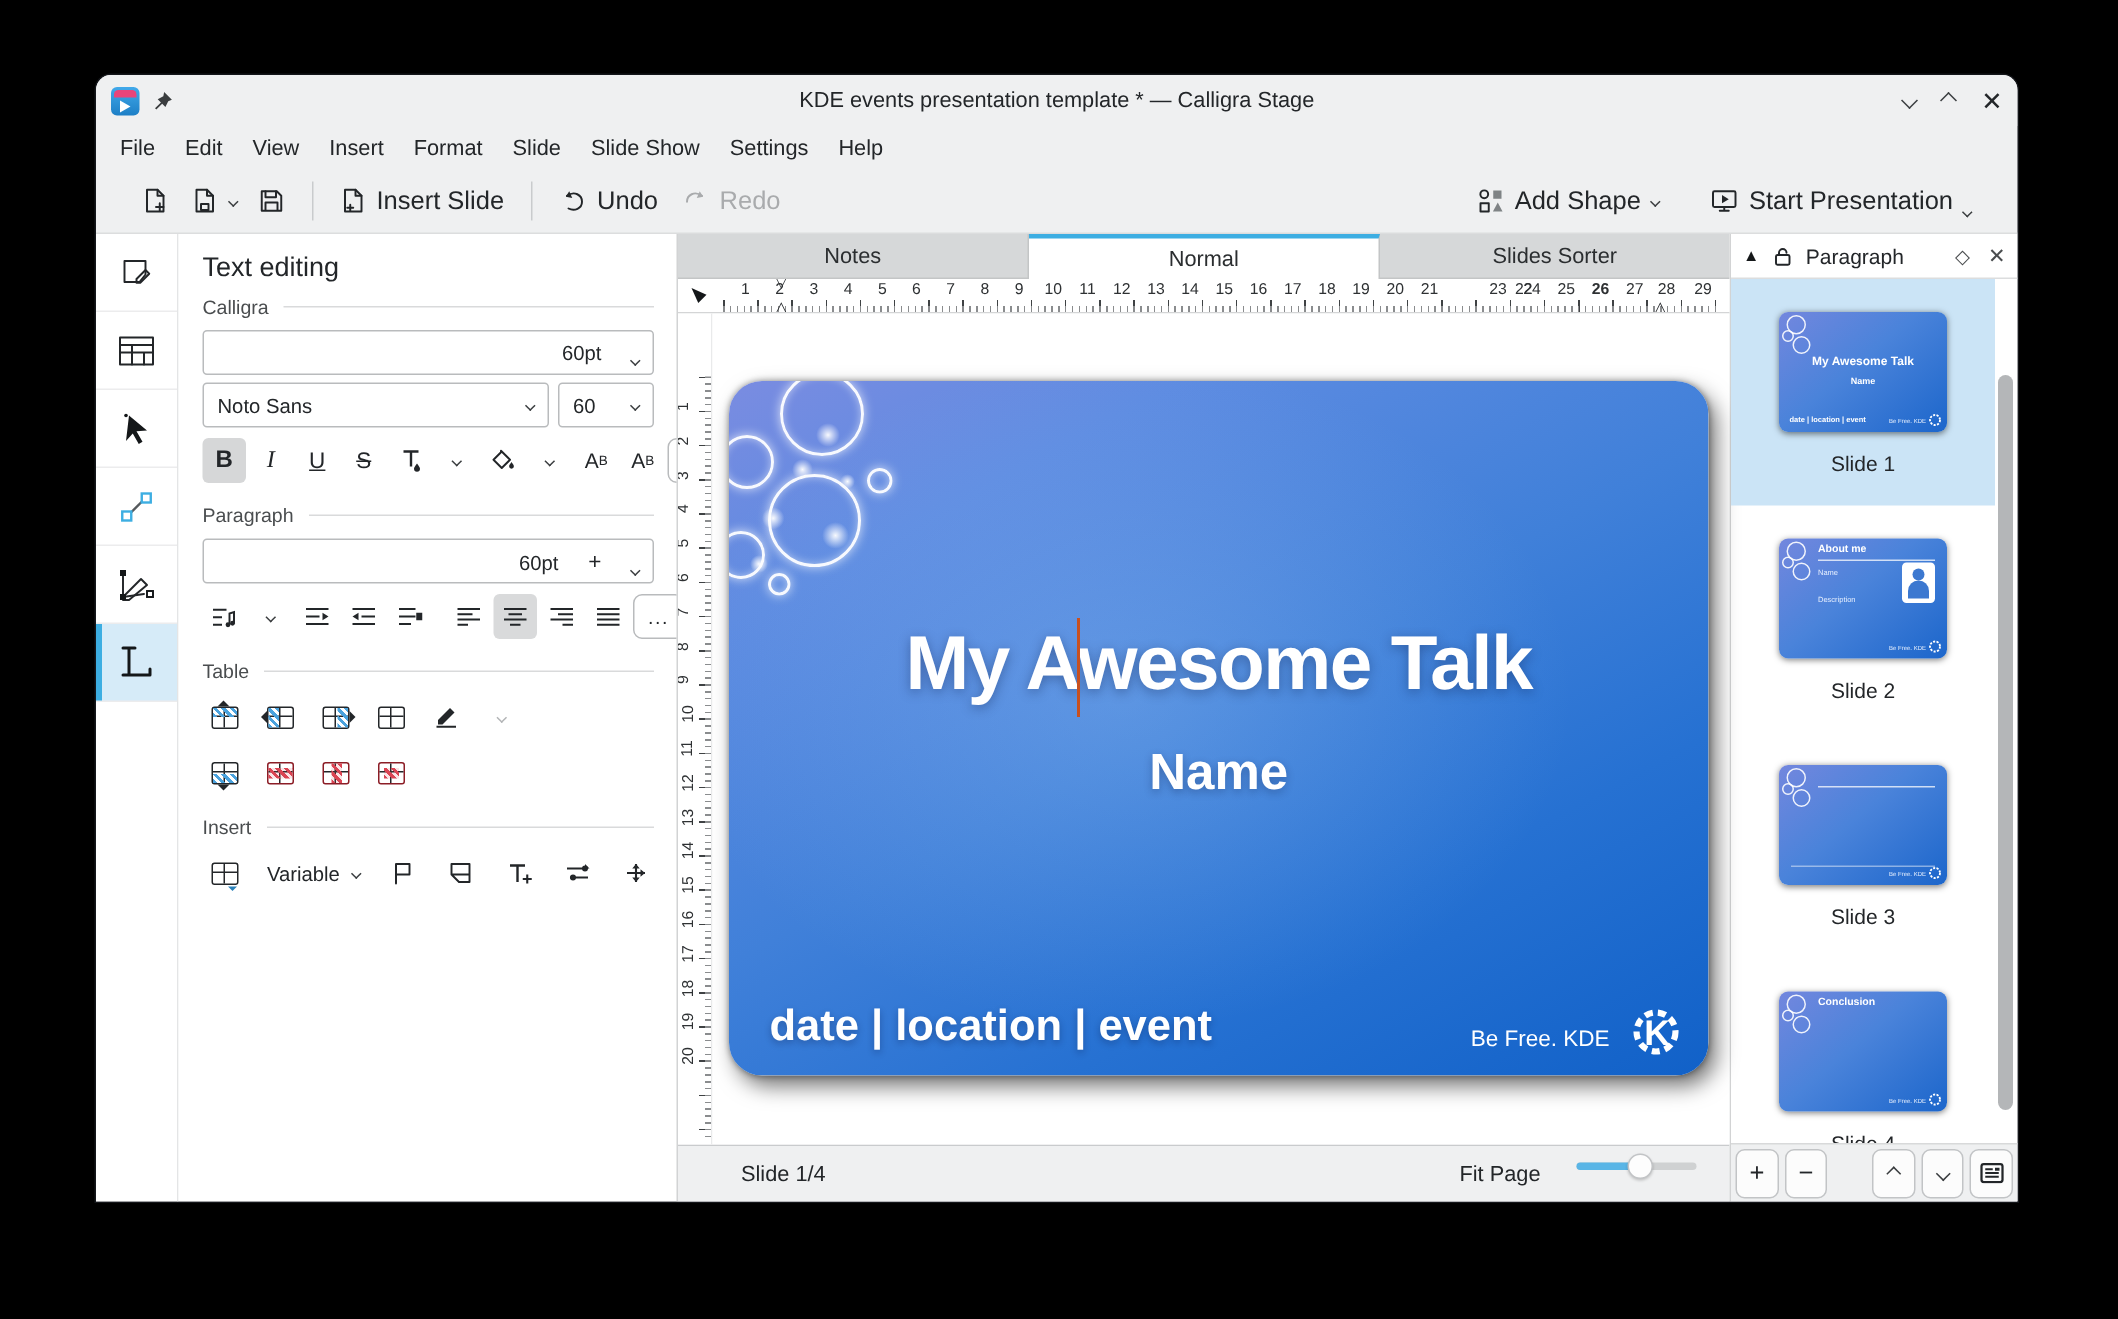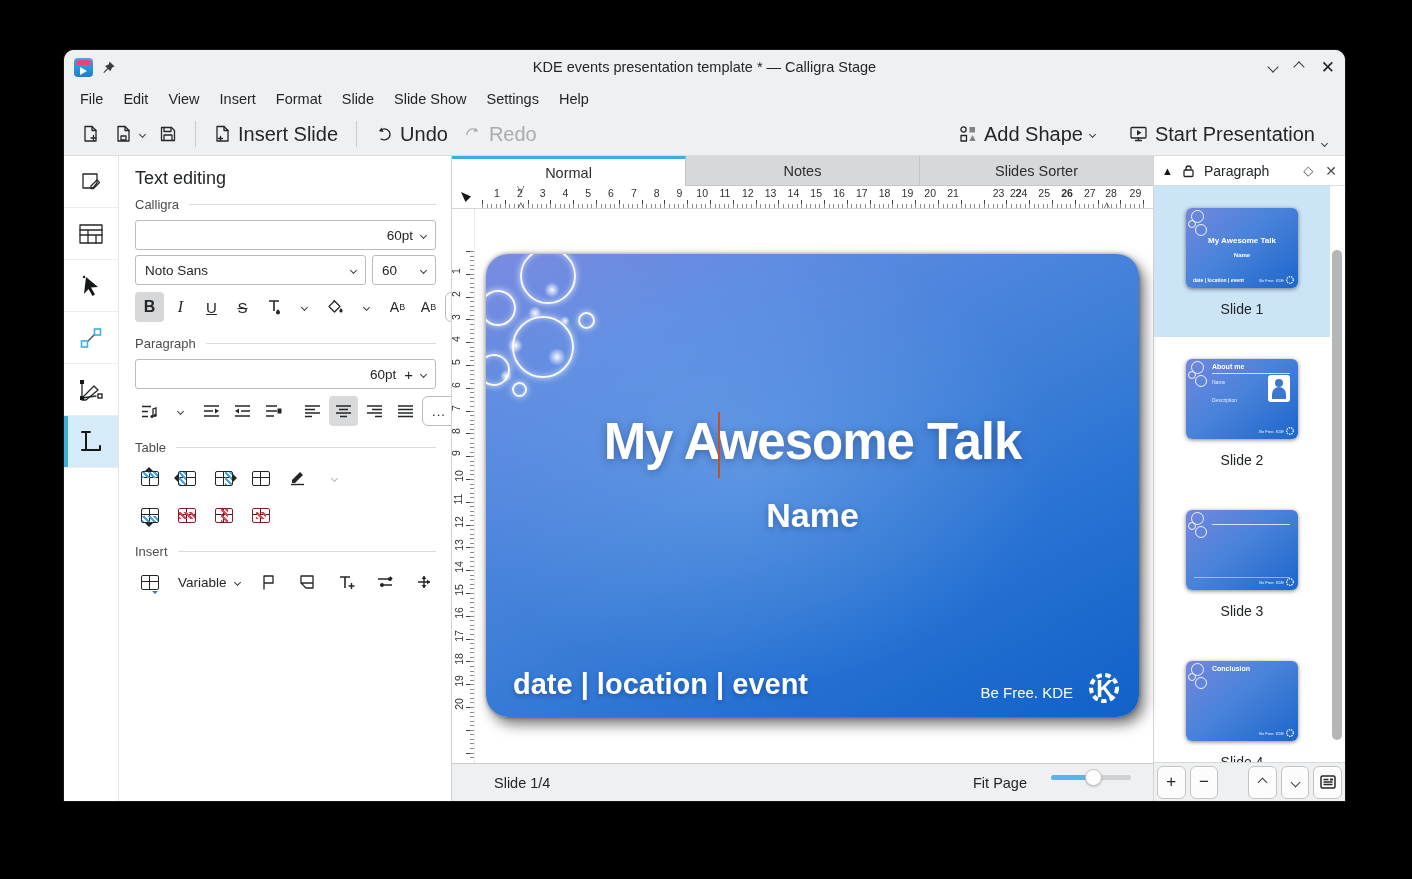--- a/index.html
+++ b/index.html
@@ -17,21 +17,21 @@
   .wctrl{margin-left:auto;display:flex;gap:18px;align-items:center;z-index:2;}
   .chev{display:inline-block;width:8px;height:8px;border-right:1.6px solid #3a3d3f;border-bottom:1.6px solid #3a3d3f;}
   .chev.down{transform:rotate(45deg);} .chev.up{transform:rotate(-135deg);}
   .chev.sm{width:5px;height:5px;}
   .chev.dis{border-color:#b2b4b6;}
   .closex{font-size:17px;color:#232629;line-height:1;}
   
   .menubar{height:29px;display:flex;align-items:center;padding:0 6px;font-size:14.5px;color:#232629;}
   .menuitem{padding:3px 10px;border-radius:3px;}
   
-  .toolbar{height:43px;display:flex;align-items:center;padding:0 10px;border-bottom:1px solid #dcddde;font-size:20px;color:#232629;}
+  .toolbar{height:43px;display:flex;align-items:center;padding:0 23px;border-bottom:1px solid #dcddde;font-size:17px;color:#232629;}
   .tbtn{display:flex;align-items:center;gap:7px;padding:6px 8px;border-radius:4px;}
   .tbtn svg{display:block;}
   .tbtn.disabled{color:#a9abad;}
   .tsep{width:1px;height:26px;background:#c9cbcd;margin:0 10px;}
   .tright{margin-left:auto;display:flex;align-items:center;gap:18px;}
   .ic{stroke:#232629;fill:none;stroke-width:1.3;stroke-linecap:round;stroke-linejoin:round;}
   .ic.dis{stroke:#a9abad;}
   
   .main{flex:1;display:flex;min-height:0;}
   
@@ -39,21 +39,21 @@
   .tool{height:52px;display:flex;align-items:center;justify-content:center;border-bottom:1px solid #ececed;position:relative;}
   .tool.active{background:#d6ebf8;}
   .tool.active::before{content:"";position:absolute;left:0;top:0;bottom:0;width:4px;background:#3daee2;}
   
   .dock{width:333px;background:#fff;border-right:1px solid #d2d3d4;padding:8px 15px 0 16px;overflow:hidden;}
   .dock h1{margin:4px 0 2px;font-size:18px;font-weight:400;color:#232629;}
   .sechead{display:flex;align-items:center;gap:10px;color:#4a4d4f;font-size:13px;margin:8px 0 8px;}
   .sechead::after{content:"";flex:1;height:1px;background:#d9dadb;}
   .combo{height:30px;border:1px solid #b9bbbd;border-radius:3px;background:#fff;display:flex;align-items:center;
     padding:0 9px;font-size:13.5px;color:#232629;position:relative;}
-  .combo .right{margin-left:auto;display:flex;align-items:center;gap:8px;}
+  .combo .right{margin-left:auto;display:flex;align-items:flex-end;gap:20px;}
   .comborow{display:flex;gap:6px;margin-top:5px;}
   .btnrow{display:flex;align-items:center;gap:2px;margin-top:7px;}
   .ibtn{height:30px;min-width:29px;padding:0 3px;display:flex;align-items:center;justify-content:center;border-radius:4px;color:#232629;}
   .ibtn.pressed{background:#d6d7d8;}
   .ibtn.pressed2{background:#d9dadb;}
   .more{height:30px;min-width:34px;border:1px solid #b9bbbd;border-radius:6px;display:flex;align-items:center;justify-content:center;
     font-size:13px;color:#232629;letter-spacing:1px;margin-left:auto;}
   .bB{font-weight:700;font-size:16px;}
   .bI{font-family:"Liberation Serif",serif;font-style:italic;font-size:16px;}
   .bU{text-decoration:underline;font-size:15px;}
@@ -500,22 +500,22 @@
           <svg width="16" height="16" viewBox="0 0 16 16">
               <path d="M2 8h12M8 2v12" stroke="#232629" stroke-width="1.4"></path>
               <path d="M14 8l-3-2.5v5zM8 2L5.5 5h5zM8 14l-2.5-3h5z" fill="#232629"></path>
             </svg>
           </span>
       </div>
     </div>
 
     <div class="center">
       <div class="tabs">
+        <div class="tab">Notes</div>
         <div class="tab active">Normal</div>
-        <div class="tab">Notes</div>
         <div class="tab" style="border-right:none">Slides Sorter</div>
       </div>
 
       <div class="hruler">
         <svg width="12" height="12" viewBox="0 0 12 12" style="position:absolute;left:8px;top:5px">
             <path d="M1 1l10 4.5L5.5 11z" fill="#141719"></path>
           </svg>
         <div class="hticks"></div>
         <span class="hmark" style="left:65px;top:-2px">▽</span>
         <span class="hmark" style="left:65px;bottom:-3px">△</span>

